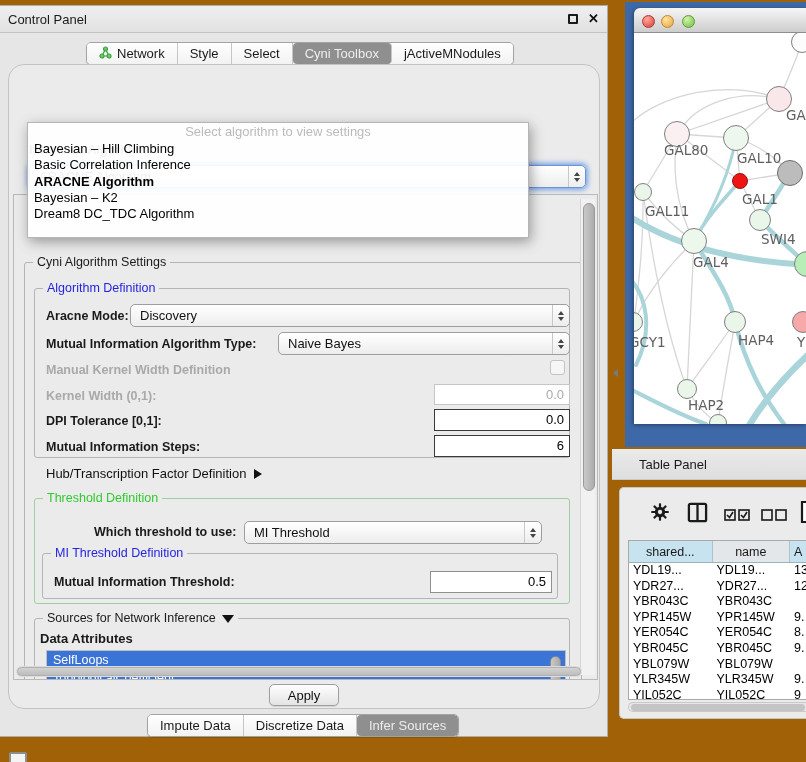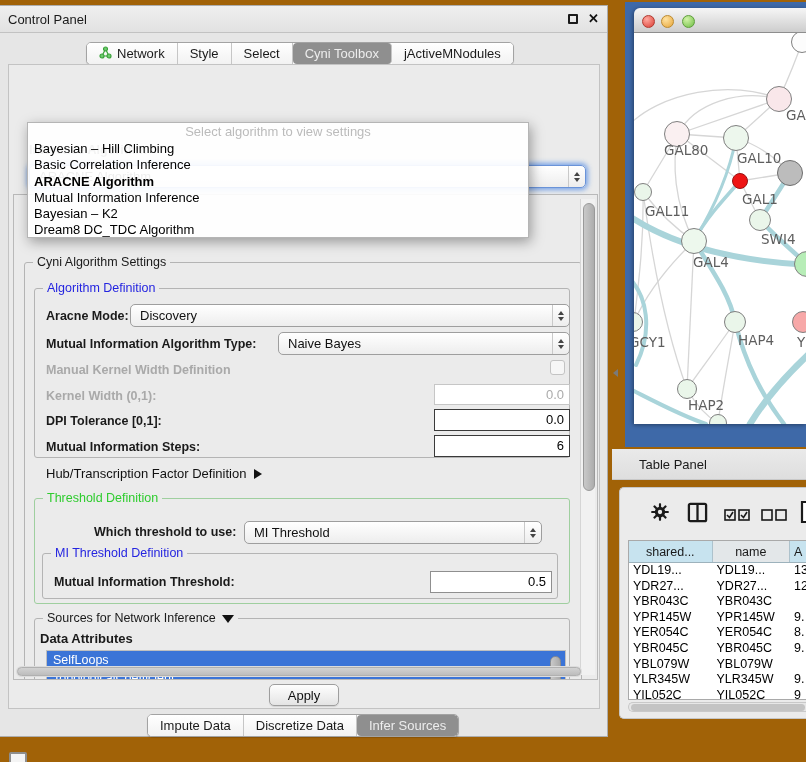--- a/index.html
+++ b/index.html
@@ -13,21 +13,21 @@
   #float-icon{position:absolute;right:29px;top:8px;width:10px;height:10px;border:2px solid #1a1a1a;border-radius:1px;}
   #close-icon{position:absolute;right:8px;top:5px;font-size:13px;font-weight:bold;color:#111;}
 
   .tabstrip{position:absolute;display:flex;height:23px;border:1px solid #A3A3A3;border-radius:5px;background:#FDFDFD;overflow:hidden;box-shadow:0 1px 1px rgba(0,0,0,.15);}
   .tab{display:flex;align-items:center;gap:5px;padding:0 12px;font-size:13px;color:#1a1a1a;background:linear-gradient(#FFFFFF,#F2F2F2);border-right:1px solid #C6C6C6;white-space:nowrap;}
   .tab:last-child{border-right:none;}
   .tab.sel{background:#8F8F8F;color:#EDEDED;border-radius:4px;}
   #cp-tabs{left:86px;top:36px;}
   #bottom-tabs{left:147px;top:708px;}
 
-  #cp-content{position:absolute;left:8px;top:58px;width:592px;height:645px;background:#EBEBEB;border:1px solid #C3C3C3;border-radius:0;}
+  #cp-content{position:absolute;left:8px;top:58px;width:592px;height:645px;background:#EBEBEB;border:1px solid #C3C3C3;border-radius:16px;}
 
   
   .ghost-label{position:absolute;left:20px;top:78px;font-size:12.5px;font-weight:bold;color:#555;}
   .combo{position:absolute;height:23px;border:1px solid #9E9E9E;border-radius:5px;background:linear-gradient(#FFFFFF,#EDEDED);display:flex;align-items:center;}
   .combo .txt{flex:1;padding-left:9px;font-size:13px;color:#111;white-space:nowrap;overflow:hidden;}
   .stepper{width:17px;height:100%;display:flex;flex-direction:column;align-items:center;justify-content:center;gap:2px;border-left:1px solid #C9C9C9;}
   .tri-up{width:0;height:0;border-left:3.5px solid transparent;border-right:3.5px solid transparent;border-bottom:4.5px solid #444;}
   .tri-dn{width:0;height:0;border-left:3.5px solid transparent;border-right:3.5px solid transparent;border-top:4.5px solid #444;}
   #focus-combo{left:20px;top:100px;width:557px;box-shadow:0 0 5px 2px rgba(100,150,230,.85);border-color:#6A93D8;}
   #ghost-combo{left:44px;top:155px;width:526px;}
@@ -148,21 +148,20 @@
             <span class="tri-dn"></span>
           </span>
       </div>
 
       <div id="popup">
         <div id="popup-header">Select algorithm to view settings</div>
         <div id="algo-list">
             <div class="algo-item">Bayesian – Hill Climbing</div>
             <div class="algo-item">Basic Correlation Inference</div>
             <div class="algo-item sel">ARACNE Algorithm</div>
-            <div class="algo-item">Mutual Information Inference</div>
             <div class="algo-item">Bayesian – K2</div>
             <div class="algo-item">Dream8 DC_TDC Algorithm</div>
           </div>
       </div>
 
       <div id="scrollpane">
 
         <div class="fieldset" style="left:10px;top:67px;width:558px;height:461px;">
           <span class="legend" style="left:8px;top:-8px;color:#1a1a1a;">Cyni Algorithm Settings</span>
         </div>

